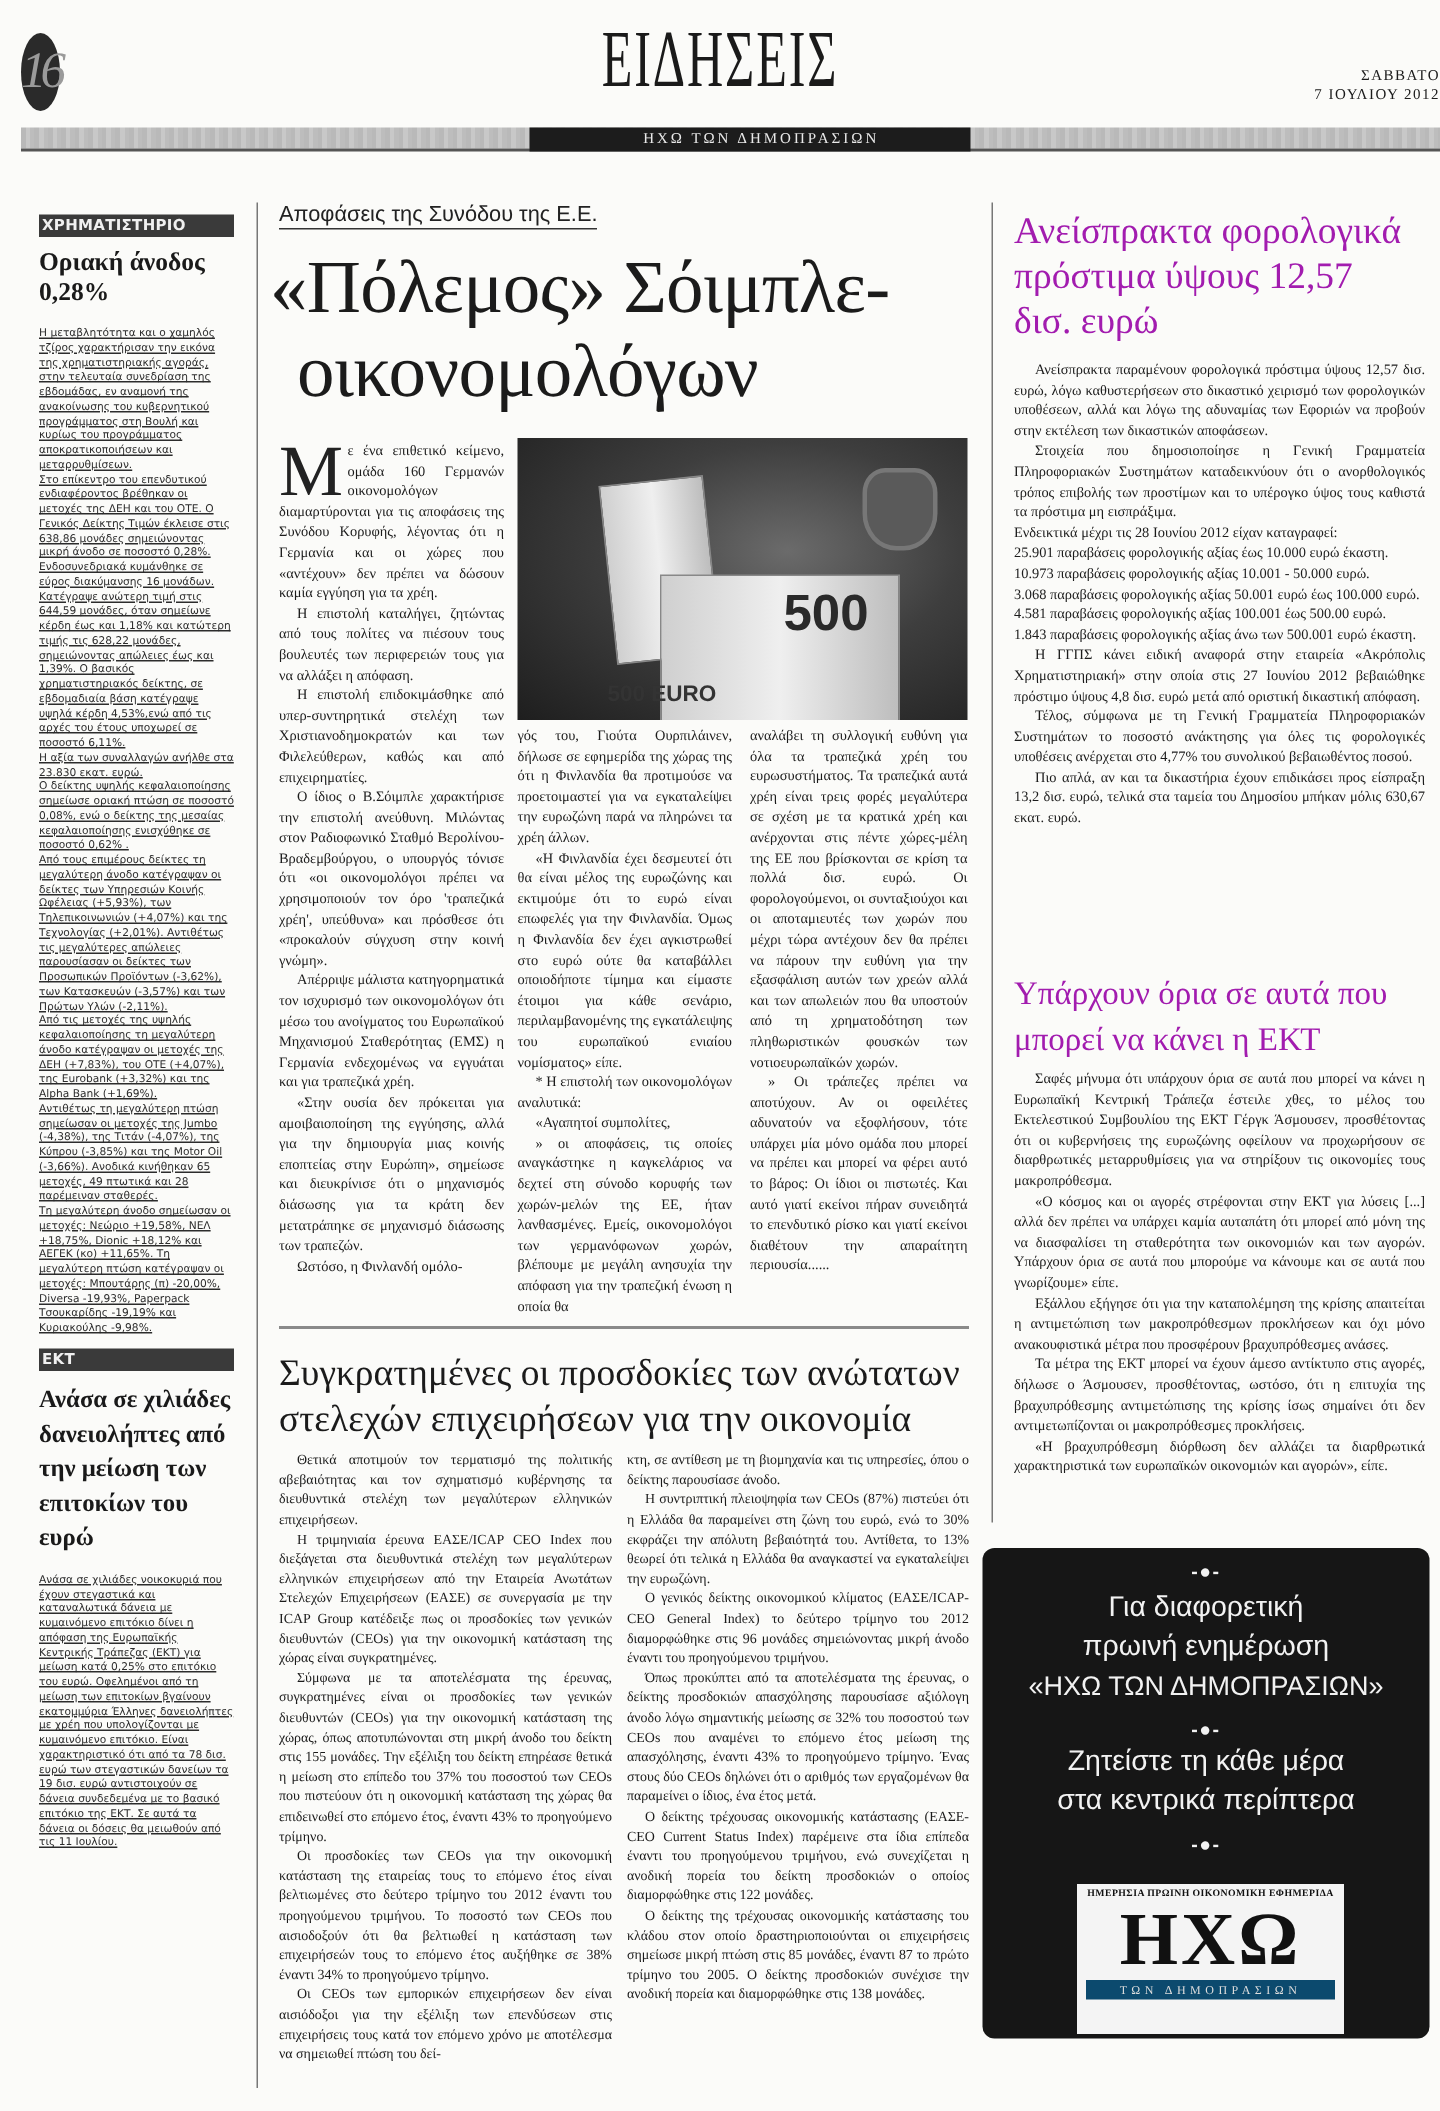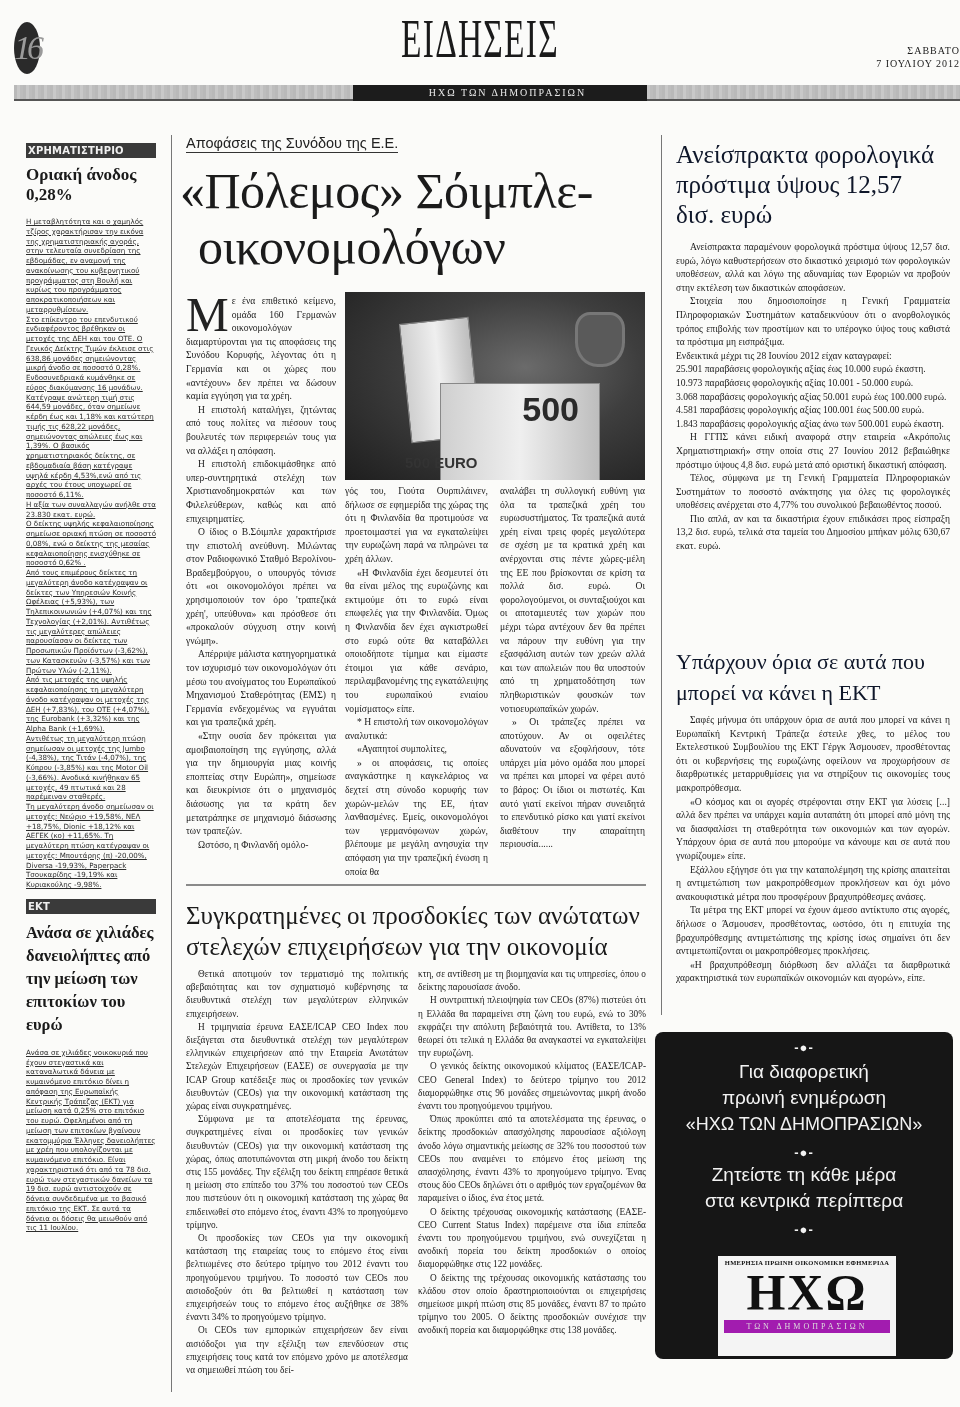--- a/index.html
+++ b/index.html
@@ -38,33 +38,33 @@
   .photo { position: absolute; left: 345px; top: 292px; width: 300px; height: 188px; background: radial-gradient(ellipse at 60% 40%, #6b6b6b 0%, #3e3e3e 45%, #1e1e1e 100%); overflow: hidden; }
   .bill { position: absolute; background: linear-gradient(90deg,#cfcfcf,#efefef 50%,#bdbdbd); border: 1px solid #888; }
   .bill span { position: absolute; font-family: "Liberation Sans", sans-serif; font-weight: bold; color: #2a2a2a; }
   .seal { position: absolute; right: 20px; top: 20px; width: 50px; height: 55px; border-radius: 30% 30% 45% 45%; border: 3px solid #777; background: #5a5a5a; }
 
   .hrule { position: absolute; height: 2px; background: #8a8a8a; }
 
   .ceo-head { position: absolute; left: 186px; top: 900px; width: 460px; font-family: "Liberation Serif", serif; font-size: 25px; line-height: 31px; color: #1b1b1b; }
 
   
-  .r-head { position: absolute; font-family: "Liberation Serif", serif; color: #0f172a; }
+  .r-head { position: absolute; font-family: "Liberation Serif", serif; color: #a21caf; }
   .r-body { position: absolute; left: 676px; width: 274px; font-size: 9.6px; line-height: 13.6px; text-align: justify; }
   .r-body p { text-indent: 14px; }
   .r-body p.noind { text-indent: 0; }
 
   
   .ad { position: absolute; left: 655px; top: 1032px; width: 298px; height: 327px; background: #161616; border-radius: 8px; color: #f2f2f2; text-align: center; font-family: "Liberation Sans", sans-serif; }
   .ad .sep { font-size: 13px; font-weight: bold; margin-top: 8px; letter-spacing: 1px; }
   .ad .line { font-size: 19px; line-height: 26px; }
   .ad-logo { position: absolute; left: 63px; top: 224px; width: 178px; height: 100px; background: #f4f4f4; color: #111; }
   .ad-logo .top { font-family: "Liberation Serif", serif; font-size: 6.5px; font-weight: bold; letter-spacing: 0.3px; margin-top: 3px; }
   .ad-logo .big { font-family: "Liberation Serif", serif; font-weight: bold; font-size: 50px; line-height: 52px; letter-spacing: 2px; }
-  .ad-logo .bar { margin: 2px 6px 0; background: #a21caf; color: #ddd; font-family: "Liberation Serif", serif; font-size: 8px; letter-spacing: 3px; height: 13px; line-height: 13px; }
+  .ad-logo .bar { margin: 2px 6px 0; background: #0c4a6e; color: #ddd; font-family: "Liberation Serif", serif; font-size: 8px; letter-spacing: 3px; height: 13px; line-height: 13px; }
 </style>
 </head>
 <body>
 
 <div class="page-num">16</div>
 <div class="section-title">ΕΙΔΗΣΕΙΣ</div>
 <div class="dateline">
   <div>ΣΑΒΒΑΤΟ</div>
   <div>7 ΙΟΥΛΙΟΥ 2012</div>
 </div>

